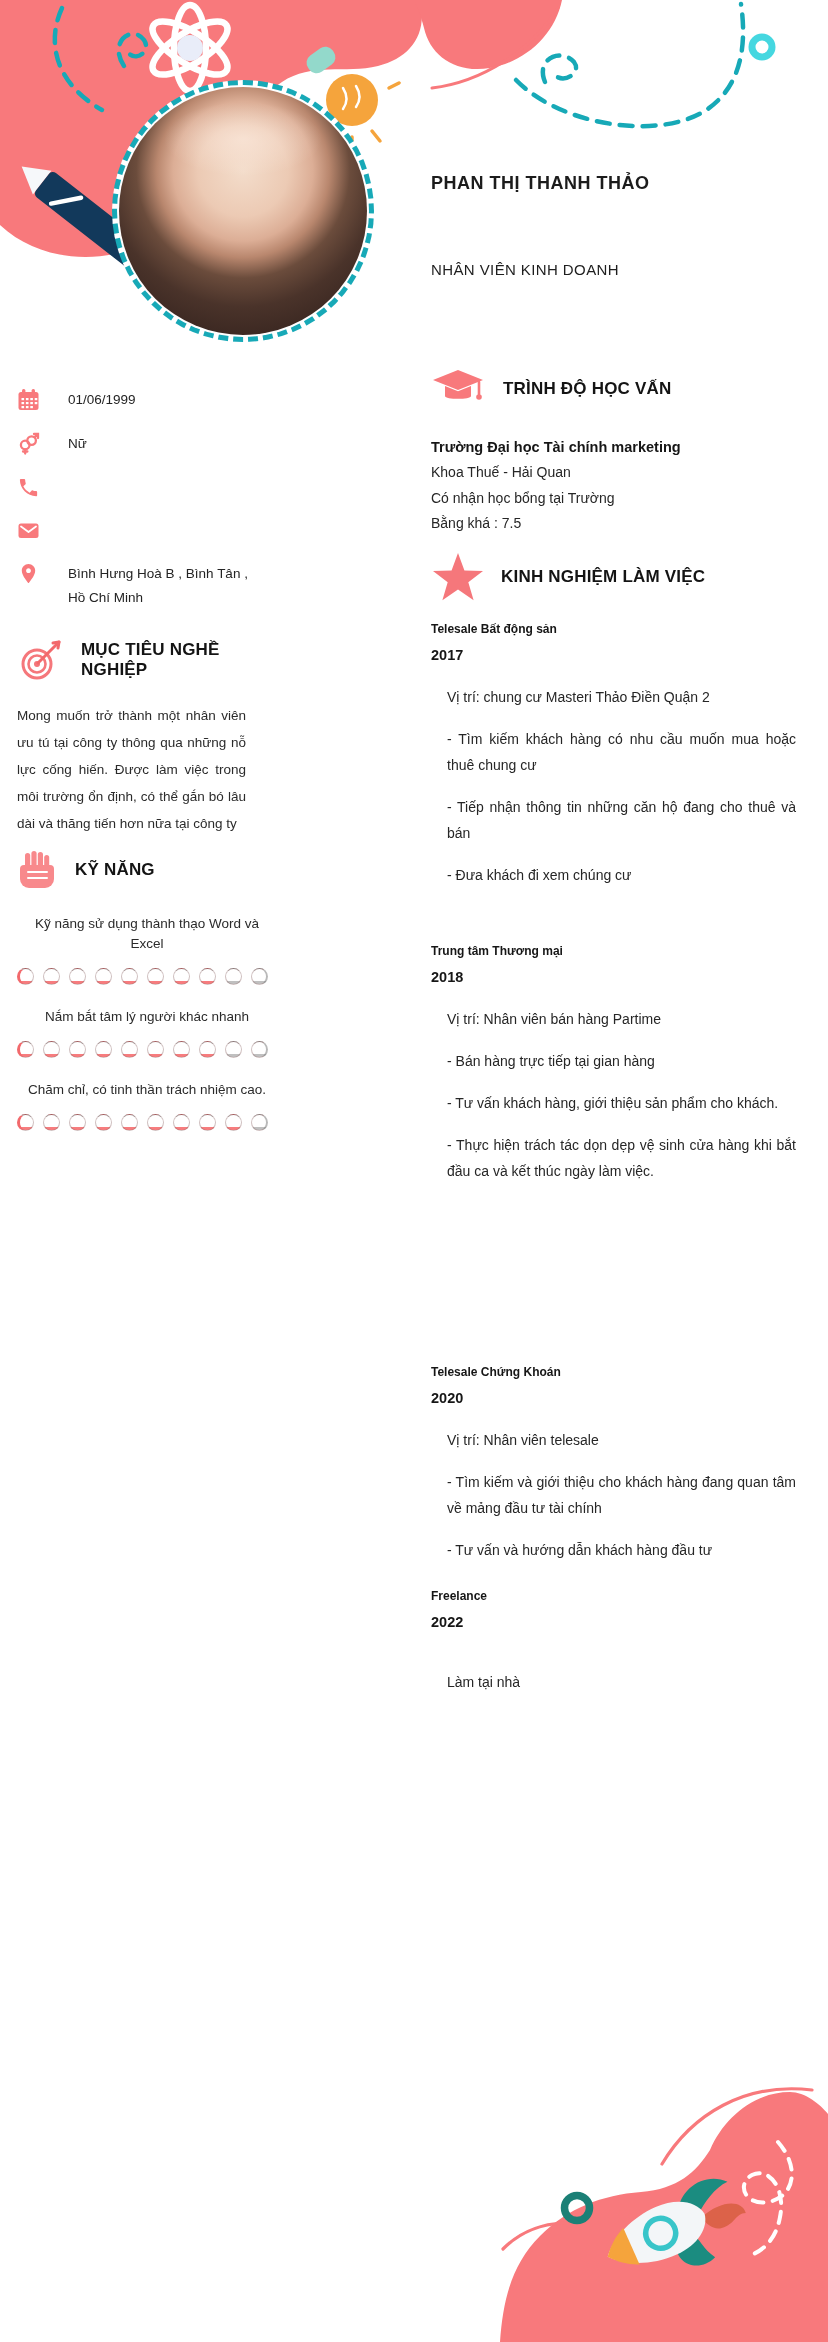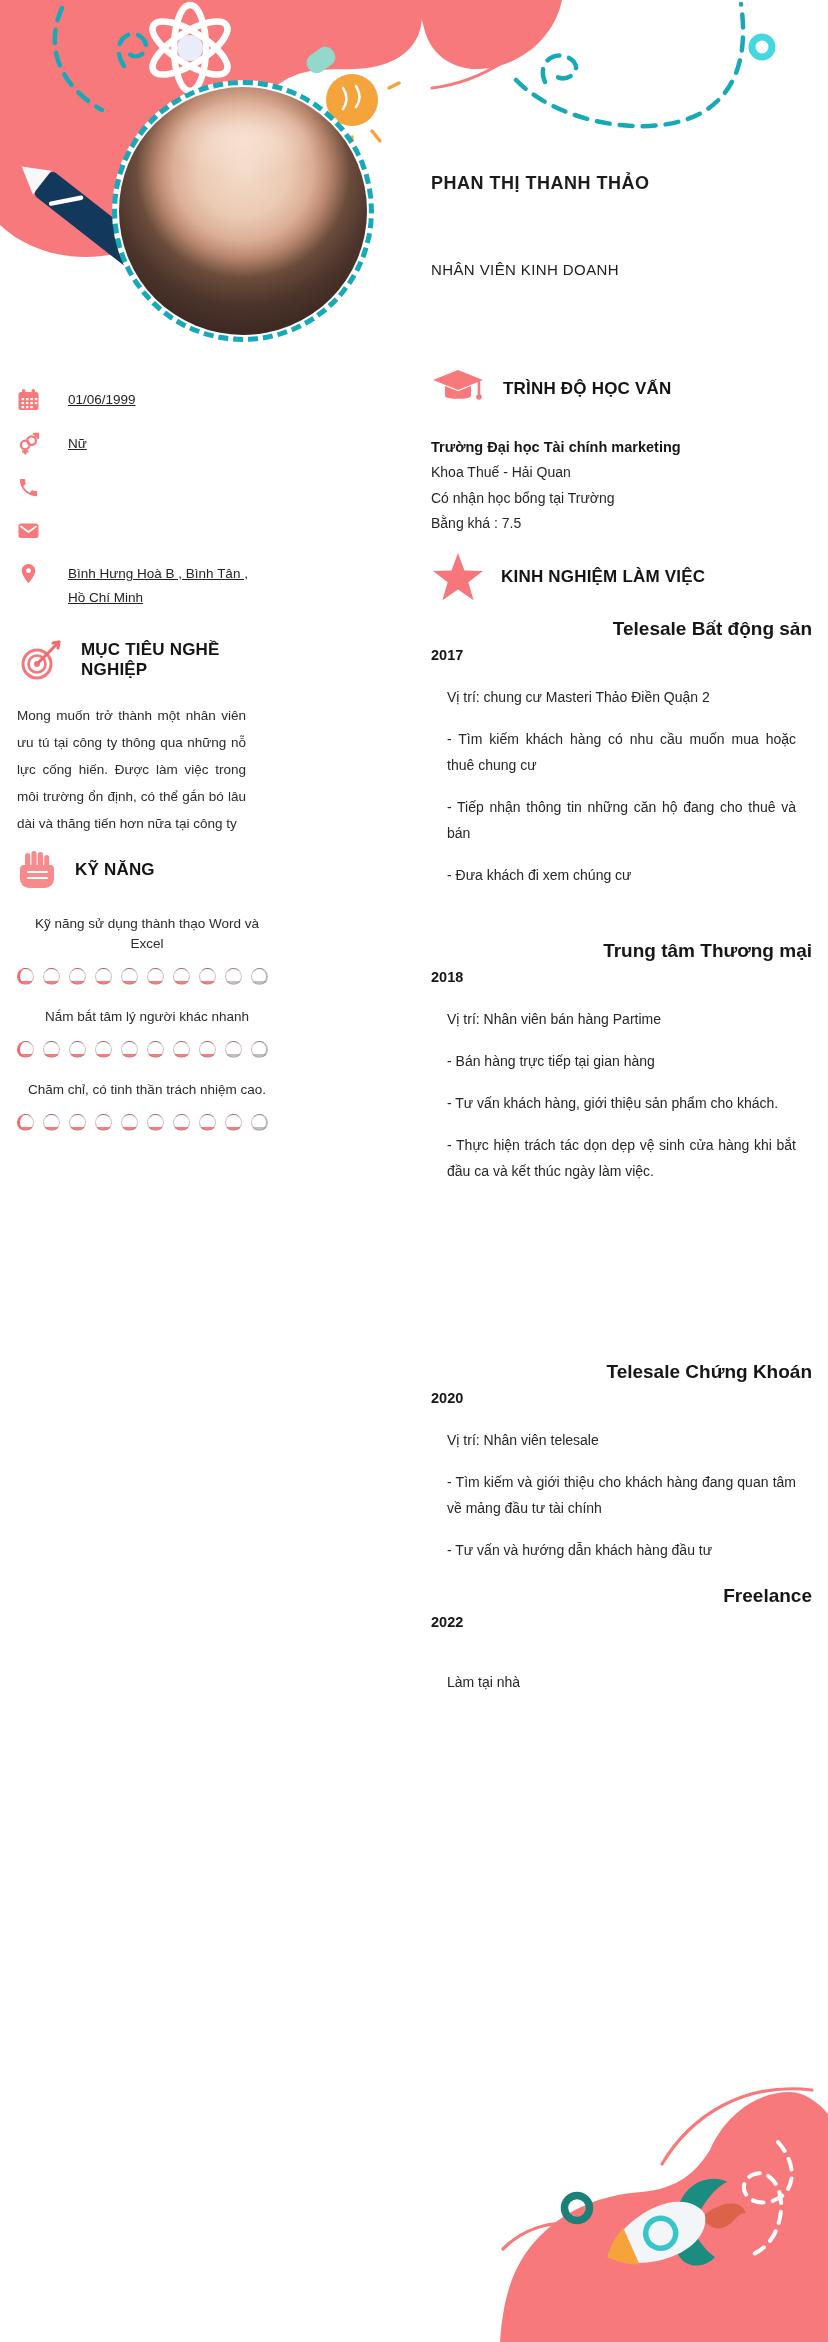--- a/index.html
+++ b/index.html
@@ -33,21 +33,21 @@
   .subtitle{position:absolute;left:431px;top:261px;font-size:15px;letter-spacing:.4px;color:#1e1e1e;}
 
   
   .left-col-pos{position:absolute;left:17px;}
   .right-col-pos{position:absolute;left:431px;width:381px;}
 
   
   .contact{top:388px;width:232px;display:flex;flex-direction:column;gap:20px;}
   .c-row{display:flex;gap:28px;align-items:flex-start;min-height:23px;}
   .c-row .c-icon{flex:0 0 23px;height:23px;}
-  .c-row .c-text{font-size:13.5px;line-height:24px;padding-top:0px;color:#242424;width:182px;text-decoration:underline;}
+  .c-row .c-text{font-size:13.5px;line-height:24px;padding-top:0px;color:#242424;width:182px;}
 
   
   .sec-head{display:flex;align-items:center;gap:16px;}
   .sec-head .h-icon{flex:0 0 auto;}
   .sec-title-l{font-size:17px;font-weight:bold;color:#141414;letter-spacing:.2px;}
   .sec-title-r{font-size:17px;font-weight:bold;color:#141414;letter-spacing:.2px;}
 
   
   .objective{top:636px;width:232px;}
   .objective .body{margin-top:18px;font-size:13.5px;line-height:27px;text-align:justify;color:#2b2b2b;width:229px;}
@@ -63,21 +63,21 @@
   .hobbies{top:1178px;width:245px;}
   .hobbies .h-item{margin-top:16px;font-size:13.5px;line-height:27px;color:#2b2b2b;width:238px;}
   .hobbies .h-item:first-of-type{margin-top:20px;}
 
   
   .education{top:366px;}
   .education .school{margin-top:22px;font-size:14.5px;font-weight:bold;line-height:26px;color:#161616;}
   .education p{margin:0;font-size:14px;line-height:25.5px;color:#262626;}
   .experience{top:552px;}
   .entry{margin-top:14px;}
-  .entry .e-company{font-size:19px;font-weight:bold;line-height:26px;color:#161616;margin:0;text-align:right;}
+  .entry .e-company{font-size:12px;font-weight:bold;line-height:26px;color:#161616;margin:0;}
   .entry .e-year{font-size:14.5px;font-weight:bold;line-height:26px;color:#161616;margin:0;}
   .entry p{margin:16px;}
   .entry .e-pos,.entry .bullet{font-size:14px;line-height:26px;color:#262626;text-align:justify;}
   .entry.gap-50{margin-top:50px;}
   .entry.gap-175{margin-top:175px;}
   .entry.gap-20{margin-top:20px;}
   .entry .e-note{margin-top:34px;font-size:14px;line-height:26px;color:#262626;}
 </style>
 </head>
 <body>

